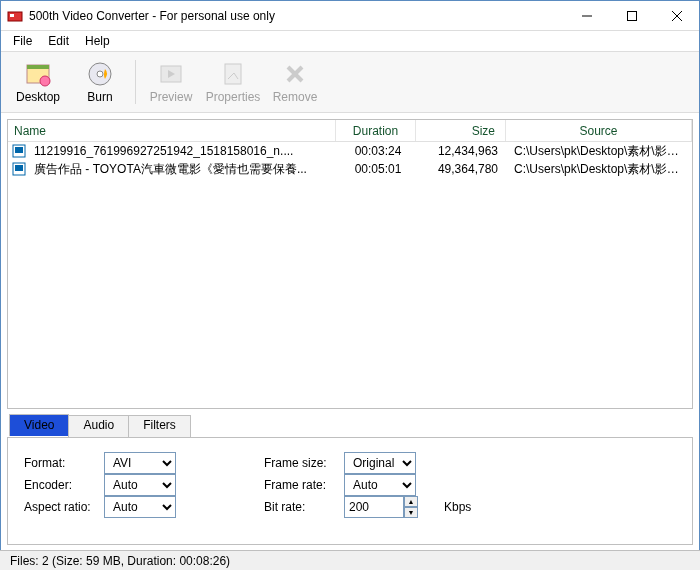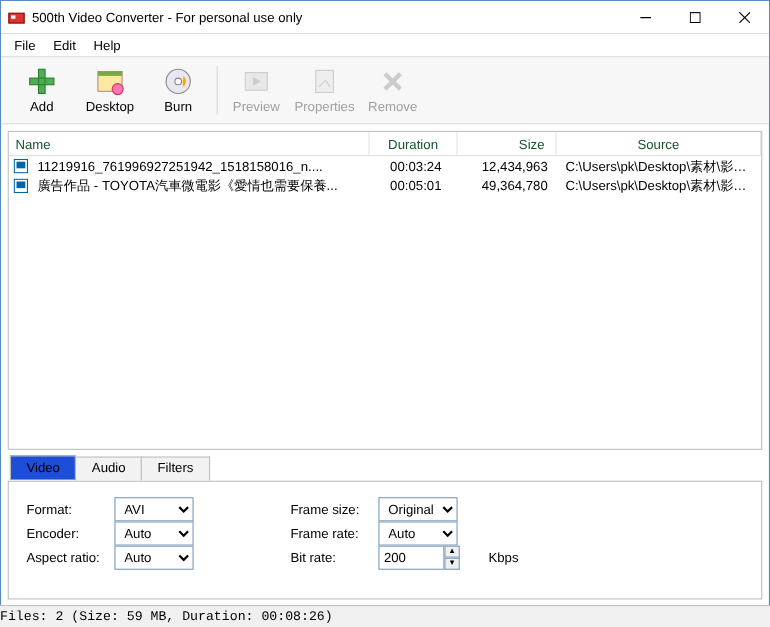--- a/index.html
+++ b/index.html
@@ -34,21 +34,21 @@
 .tab.active { background: #1d4ed8; z-index: 2; }
 .tab:not(.active) { background: #f2f2f2; top: 1px; padding-top: 2px; }
 .tab-body { padding: 14px 16px; display: grid; grid-template-columns: 80px 100px 60px 80px 100px 40px; align-items: center; font-size: 12px; }
 .lbl { color: #000; }
 select, input[type=text] { height: 22px; font-size: 12px; border: 1px solid #7a9abb; padding: 0 4px; background: #fff; }
 select { width: 72px; }
 .spinner-wrap { display: flex; align-items: center; }
 .spinner-wrap input { width: 60px; }
 .spinner-btns { display: flex; flex-direction: column; height: 22px; }
 .spinner-btns div { width: 14px; height: 11px; border: 1px solid #7a9abb; font-size: 7px; display: flex; align-items: center; justify-content: center; background: #f0f0f0; }
-.statusbar { position: absolute; bottom: 0; left: 0; right: 0; height: 20px; border-top: 1px solid #bfbfbf; background: #f0f0f0; font-size: 12px; padding: 2px 0; display: flex; align-items: center; font-family: Liberation Mono, monospace; }
+.statusbar { position: absolute; bottom: 0; left: 0; right: 0; height: 20px; border-top: 1px solid #bfbfbf; background: #f0f0f0; font-size: 12px; padding: 2px 10px; display: flex; align-items: center; }
 </style>
 </head>
 <body>
 
 <div class="titlebar">
   <span class="titlebar-icon">
     <svg width="16" height="16">
         <rect x="1" y="4" width="14" height="9" fill="#d33" stroke="#800" stroke-width="1"></rect>
         <rect x="3" y="6" width="4" height="3" fill="#fff"></rect>
       </svg>
@@ -74,31 +74,20 @@
   </div>
 </div>
 
 <div class="menubar">
   <div class="menu-item">File</div>
   <div class="menu-item">Edit</div>
   <div class="menu-item">Help</div>
 </div>
 
 <div class="toolbar">
-  <div class="tool-btn">
-    <span class="ticon">
-        <svg width="26" height="26">
-          <rect x="10" y="2" width="6" height="22" fill="#4caf50"></rect>
-          <rect x="2" y="10" width="22" height="6" fill="#4caf50"></rect>
-          <rect x="10" y="2" width="6" height="22" fill="none" stroke="#2e7d32"></rect>
-          <rect x="2" y="10" width="22" height="6" fill="none" stroke="#2e7d32"></rect>
-        </svg>
-      </span>
-    <span class="tlabel">Add</span>
-  </div>
   <div class="tool-btn">
     <span class="ticon">
         <svg width="26" height="26">
           <rect x="2" y="4" width="22" height="18" fill="#ffe8a0" stroke="#b88"></rect>
           <rect x="2" y="4" width="22" height="4" fill="#7a4"></rect>
           <circle cx="20" cy="20" r="5" fill="#f7a" stroke="#c36"></circle>
         </svg>
       </span>
     <span class="tlabel">Desktop</span>
   </div>

